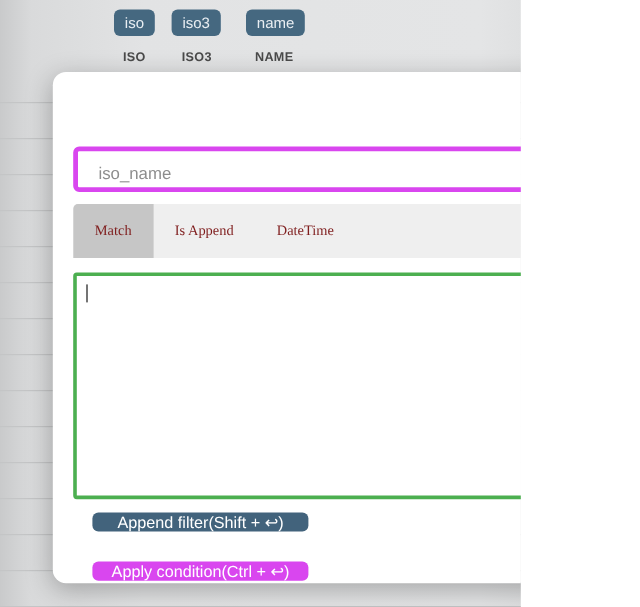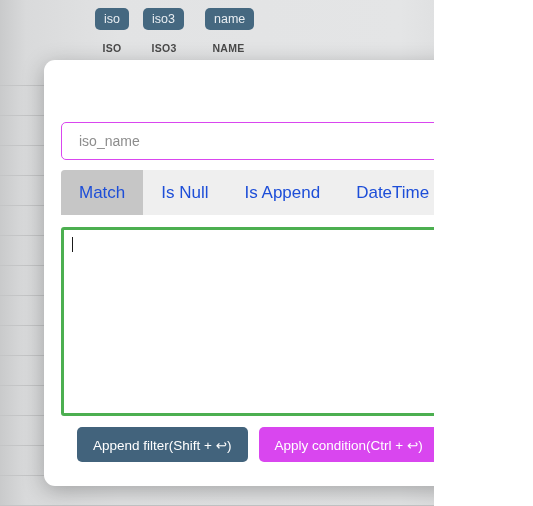--- a/index.html
+++ b/index.html
@@ -112,21 +112,21 @@
     cursor: pointer;
     font-family: "Liberation Sans", sans-serif;
   }
 
   .field-select {
     position: absolute;
     left: 17px;
     top: 62px;
     width: 411px;
     height: 38px;
-    border: 1px solid #d946ef;
+    border: 4px solid #d946ef;
     border-radius: 5px;
     background: #ffffff;
     box-sizing: border-box;
     cursor: pointer;
   }
   .field-select .value {
     position: absolute;
     left: 17px;
     top: 0;
     line-height: 36px;
@@ -153,25 +153,26 @@
     border-radius: 4px 4px 0 0;
     box-sizing: border-box;
     overflow: hidden;
     display: flex;
     align-items: stretch;
   }
   .tab {
     display: flex;
     align-items: center;
     justify-content: center;
-    font-size: 17px;
-    color: #1d4ed8;
+    font-size: 12px;
+    color: #7f1d1d;
     padding: 0 18px;
     cursor: pointer;
     white-space: nowrap;
+    font-family: Liberation Serif, serif;
   }
   .tab.active {
     background: #c6c6c6;
   }
 
   .editor-wrap {
     position: absolute;
     left: 17px;
     top: 167px;
     width: 411px;
@@ -197,21 +198,22 @@
     height: 16px;
     cursor: nwse-resize;
   }
 
   .btn-row {
     position: absolute;
     left: 33px;
     top: 367px;
     height: 35px;
     display: flex;
-    gap: 11px;
+    gap: 25px;
+    flex-direction: column;
   }
   .btn {
     height: 35px;
     border: none;
     border-radius: 5px;
     color: #ffffff;
     font-size: 13.5px;
     font-family: "Liberation Sans", sans-serif;
     padding: 0 16px;
     cursor: pointer;
@@ -264,21 +266,20 @@
       <span class="value">iso_name</span>
       <span class="chev">
         <svg width="14" height="9" viewBox="0 0 14 9">
           <path d="M1 1.5 L7 7 L13 1.5" fill="none" stroke="#9b9b9b" stroke-width="1.6" stroke-linecap="round" stroke-linejoin="round"></path>
         </svg>
       </span>
     </div>
 
     <div class="tabbar" id="tabBar">
         <div class="tab active">Match</div>
-        <div class="tab">Is Null</div>
         <div class="tab">Is Append</div>
         <div class="tab">DateTime</div>
       </div>
 
     <div class="editor-wrap">
       <div class="caret"></div>
       <div class="resize-handle">
         <svg width="16" height="16" viewBox="0 0 16 16">
           <path d="M15 5 L5 15 M15 9 L9 15 M15 13 L13 15" stroke="#9a9a9a" stroke-width="1.3" fill="none"></path>
         </svg>

